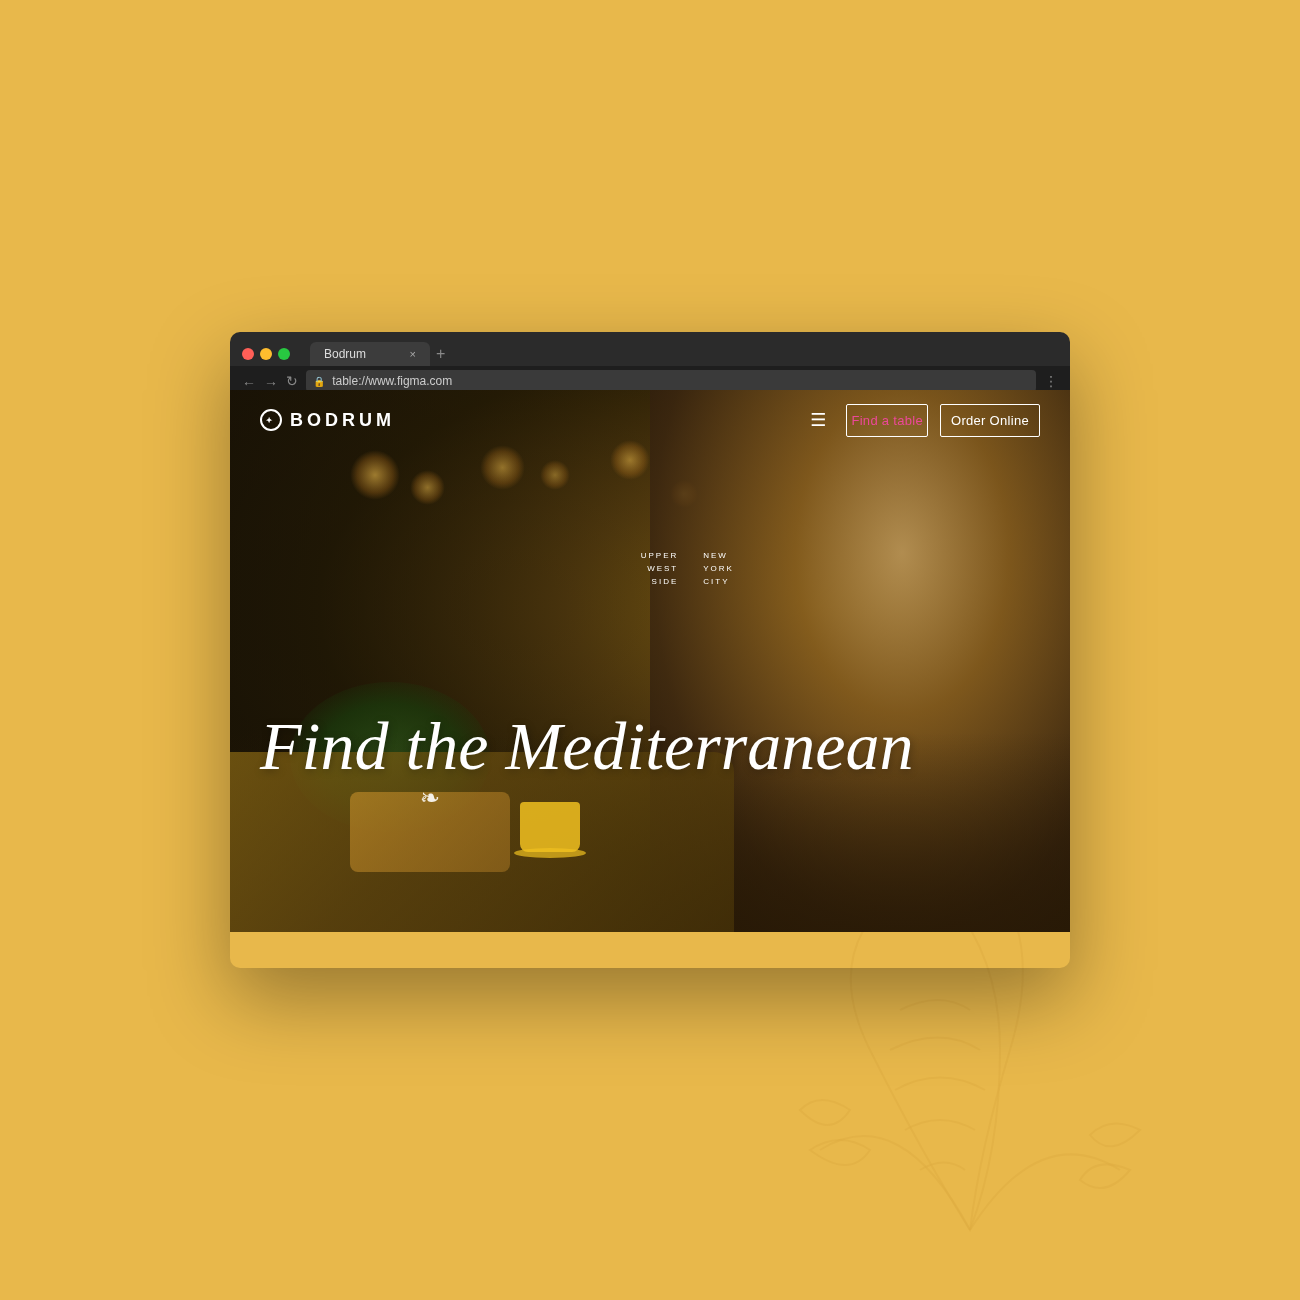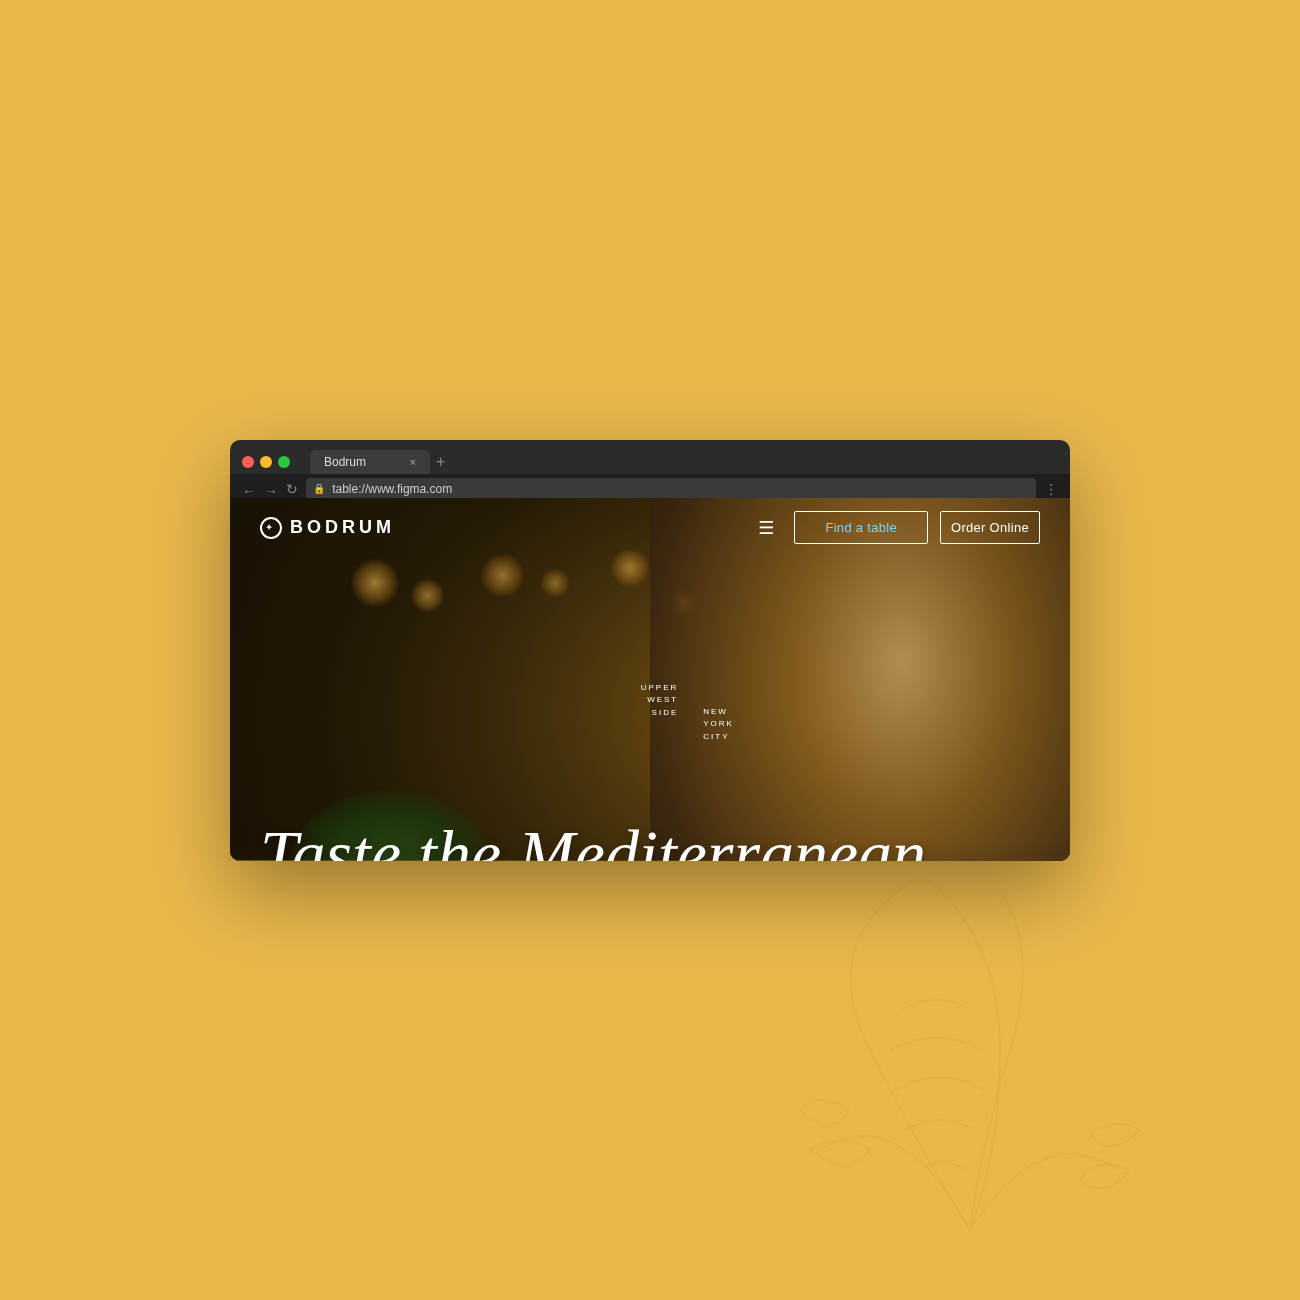--- a/index.html
+++ b/index.html
@@ -23,21 +23,21 @@
       right: 80px;
       width: 500px;
       height: 400px;
       opacity: 0.18;
       pointer-events: none;
     }
 
     
     .browser-window {
       width: 840px;
-      height: 421px;
+      height: 636px;
       border-radius: 10px;
       overflow: hidden;
       box-shadow: 0 30px 80px rgba(0,0,0,0.35);
       position: relative;
       z-index: 1;
     }
 
     
     .browser-chrome {
       background: #2b2b2b;
@@ -210,22 +210,22 @@
     .hamburger-icon {
       color: white;
       font-size: 18px;
       cursor: pointer;
       margin-right: 8px;
     }
 
     .nav-btn-find {
       border: 1.5px solid white;
       background: transparent;
-      color: #7dd3fc;
-      padding: 8px 30px;
+      color: #ec4899;
+      padding: 8px 4px;
       font-size: 13px;
       cursor: pointer;
       border-radius: 2px;
       letter-spacing: 0.3px;
     }
 
     .nav-btn-order {
       border: 1.5px solid white;
       background: transparent;
       color: white;
@@ -236,21 +236,21 @@
       letter-spacing: 0.3px;
     }
 
     
     .location-badge {
       position: absolute;
       top: 160px;
       left: 50%;
       transform: translateX(-10%);
       display: flex;
-      align-items: center;
+      align-items: flex-end;
       color: white;
       font-size: 8px;
       letter-spacing: 2px;
       text-transform: uppercase;
       z-index: 10;
       gap: 0;
     }
 
     .location-left {
       text-align: right;
@@ -261,21 +261,20 @@
     .location-divider {
       width: 1px;
       background: rgba(255,255,255,0.5);
       margin: 0 4px;
     }
 
     .location-right {
       text-align: left;
       padding-left: 8px;
       line-height: 1.6;
-      margin-top: 48px;
     }
 
     
     .hero-heading {
       position: absolute;
       bottom: 120px;
       left: 30px;
       right: 30px;
       z-index: 10;
       color: white;
@@ -488,18 +487,18 @@
       </div>
       <div class="location-divider"></div>
       <div class="location-right">
         <div>NEW</div>
         <div>YORK</div>
         <div>CITY</div>
       </div>
     </div>
 
     <div class="hero-heading">
-      <div class="hero-script">Taste the Mediterranean</div>
+      <div class="hero-script">Find the Mediterranean</div>
       <div class="hero-flourish">❧</div>
     </div>
 
   </div>
 </div>
 
 </body></html>

